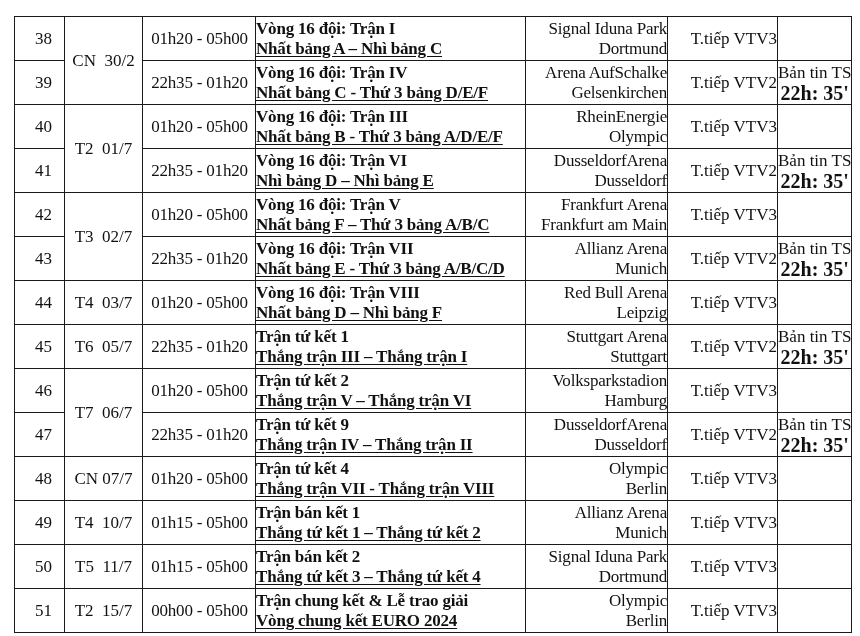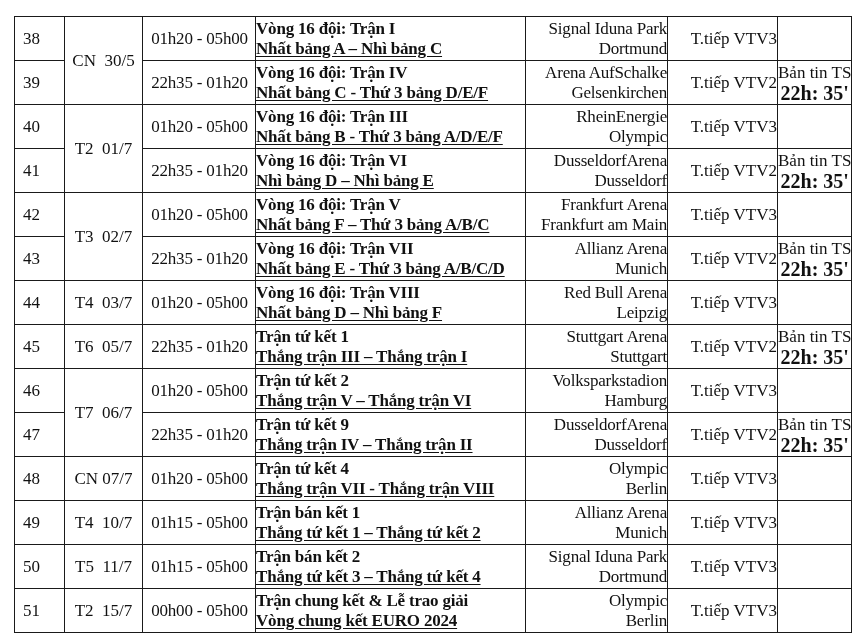--- a/index.html
+++ b/index.html
@@ -3,39 +3,39 @@
   <meta charset="utf-8">
   <style>
     html, body { margin: 0; padding: 0; background: #ffffff; }
     body { width: 860px; height: 636px; overflow: hidden; position: relative;
            font-family: "Liberation Serif", "DejaVu Serif", serif; color: #111; }
     table.sched { position: absolute; left: 14px; top: 16px; border-collapse: collapse;
                   table-layout: fixed; }
     table.sched td { border: 1.5px solid #1a1a1a; padding: 0; height: 43px;
                      vertical-align: middle; line-height: 20px; font-size: 17px;
                      overflow: hidden; white-space: nowrap; }
-    td.stt { width: 41px; padding-left: 8px !important; text-align: left; }
+    td.stt { width: 41px; padding-left: 8px !important; text-align: center; }
     td.day { width: 77px; text-align: center; font-size: 17px; }
     td.time { width: 111px; text-align: center; padding-left: 1px !important; font-size: 17px; letter-spacing: -0.2px; }
     td.match { width: 269px; font-weight: bold; font-size: 16.5px; letter-spacing: -0.2px; }
     td.match .l2 { text-decoration: underline; text-underline-offset: 2px; }
     td.venue { width: 141px; text-align: right; font-size: 16.5px; letter-spacing: -0.2px; }
     td.ch { width: 109px; text-align: right; font-size: 17px; }
     td.note { width: 71px; text-align: center; font-size: 13px; line-height: 17px; margin-left: 37px; }
     td.note .n2 { font-size: 20px; line-height: 20px; font-weight: bold; }
     .line { display: block; }
   </style>
 </head>
 <body>
 
 <table class="sched">
   <tbody id="sched-body">
       <tr>
         <td class="stt">38</td>
-        <td class="day" rowspan="2" style="white-space:pre">CN  30/5</td>
+        <td class="day" rowspan="2" style="white-space:pre">CN  30/2</td>
         <td class="time">01h20 - 05h00</td>
         <td class="match">
           <span class="line">Vòng 16 đội: Trận I</span>
           <span class="line l2">Nhất bảng A – Nhì bảng C</span>
         </td>
         <td class="venue">
           <span class="line">Signal Iduna Park</span>
           <span class="line">Dortmund</span>
         </td>
         <td class="ch">T.tiếp VTV3</td>

